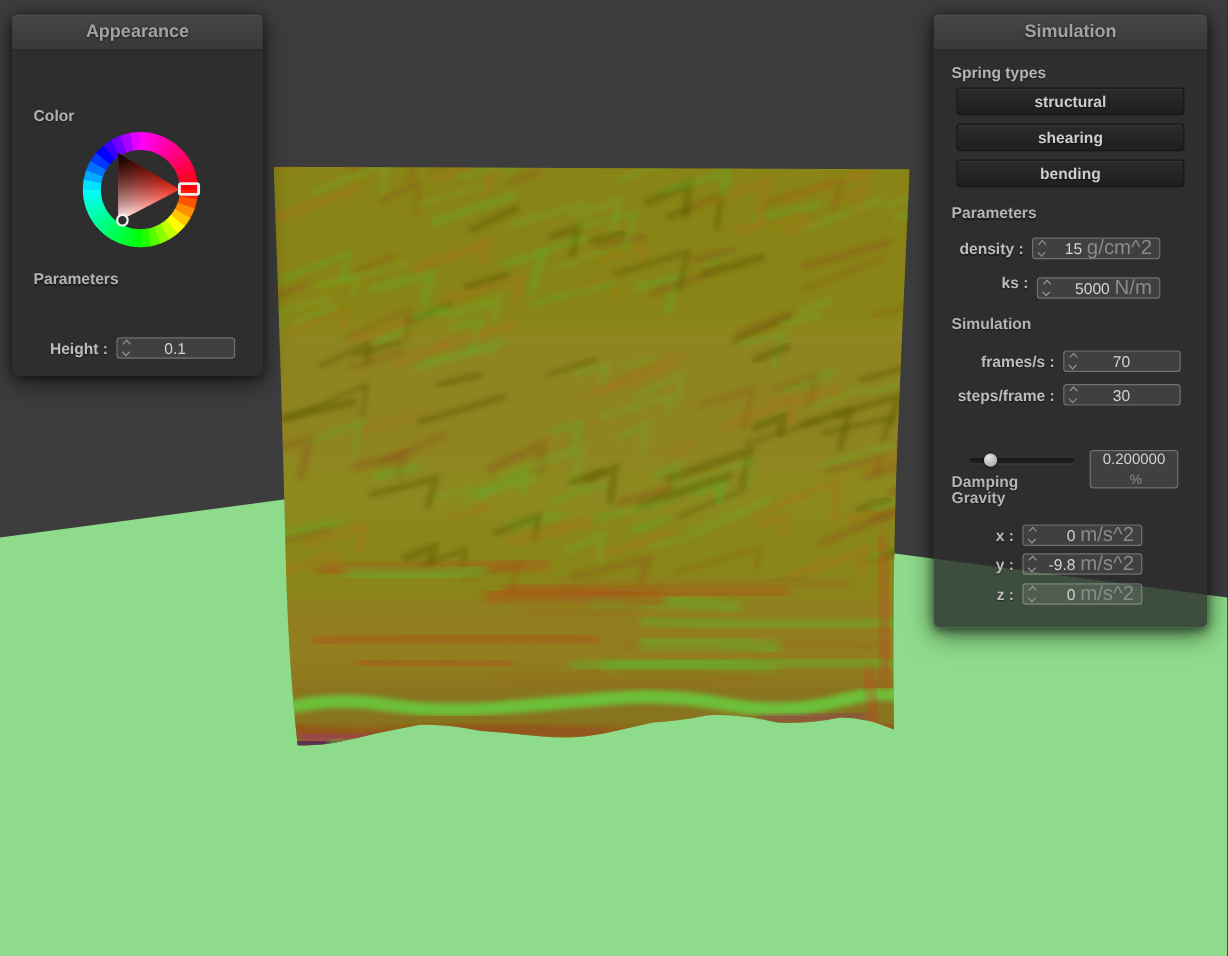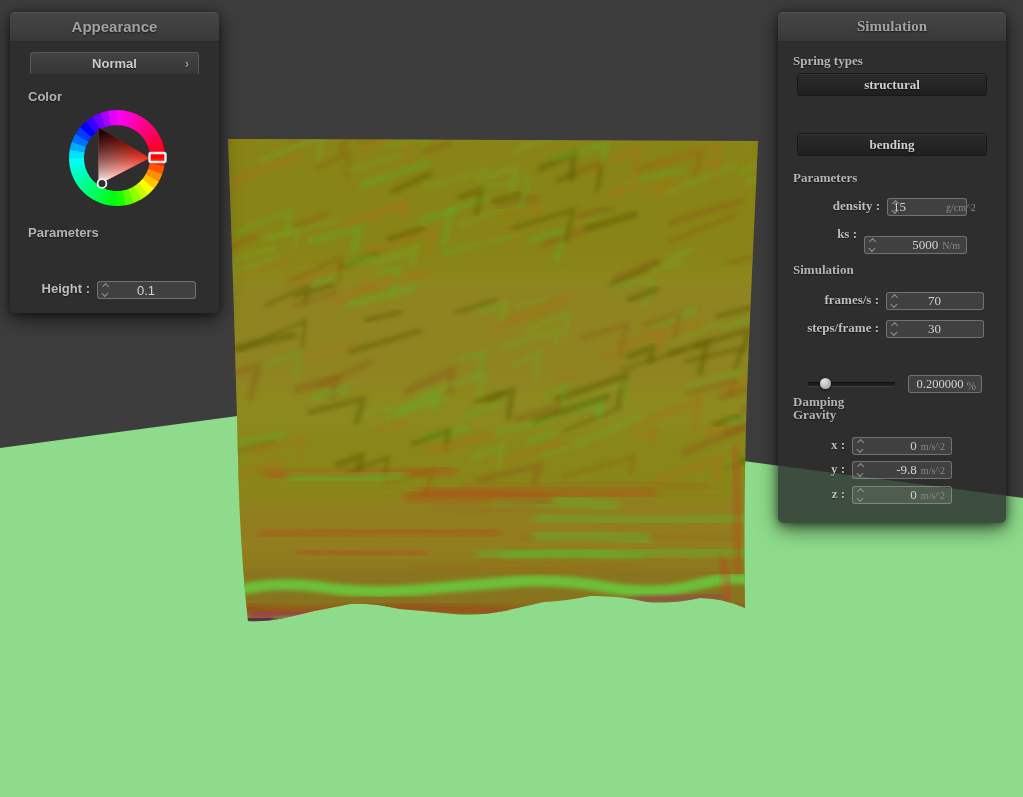--- a/index.html
+++ b/index.html
@@ -20,55 +20,55 @@
   .panel-header{
     position:absolute;left:0;top:0;right:0;height:30px;
     background:linear-gradient(#464646,#393939);
     border-bottom:1px solid #262626;border-radius:5px 5px 0 0;
     box-shadow:inset 0 1px 0 rgba(255,255,255,0.07);
     display:flex;align-items:center;justify-content:center;
     color:#a2a2a2;font-weight:bold;font-size:15px;
     text-shadow:0 1px 2px rgba(0,0,0,0.65);
   }
   #appearance{left:10px;top:12px;width:209px;height:301px;}
-  #simulation{left:778px;top:12px;width:228px;height:511px;font-family:Liberation Serif, serif;}
+  #simulation{left:778px;top:12px;width:228px;height:511px;}
   .section-label{
     position:absolute;color:#b4b4b4;font-weight:bold;font-size:13px;
     text-shadow:0 1px 1px rgba(0,0,0,0.5);white-space:nowrap;
   }
   
   .dropdown{
     position:absolute;left:20px;top:40px;width:169px;height:23px;
     background:linear-gradient(#434343,#363636);
     border:1px solid #575757;border-bottom-color:#2b2b2b;border-radius:3px;
     display:flex;align-items:center;justify-content:center;
     color:#cbcbcb;font-weight:bold;font-size:13px;
     text-shadow:0 1px 1px rgba(0,0,0,0.5);
   }
   .dropdown .chev{position:absolute;right:9px;color:#9a9a9a;font-size:13px;font-weight:bold;}
   
-  .row{position:absolute;left:0;width:100%;height:18px;display:flex;}
+  .row{position:absolute;left:0;width:100%;height:18px;display:flex;align-items:center;}
   .row .lbl{
     flex:1;text-align:right;margin-right:7px;color:#bdbdbd;font-weight:bold;
     font-size:13px;text-shadow:0 1px 1px rgba(0,0,0,0.5);white-space:nowrap;
   }
   .spin{
     position:relative;display:flex;align-items:center;height:18px;
     background:rgba(255,255,255,0.09);
     border:1px solid rgba(255,255,255,0.26);border-radius:3px;
     padding:0 6px 0 5px;flex:none;
   }
   .ud{position:absolute;left:5px;top:50%;transform:translateY(-50%);
       display:flex;flex-direction:column;align-items:center;gap:2.5px;}
   .cu,.cd{width:4.5px;height:4.5px;border:solid #929292;border-width:1.6px 1.6px 0 0;}
   .cu{transform:rotate(-45deg);}
   .cd{transform:rotate(135deg);}
   .spin .val{flex:1;text-align:center;color:#d2d2d2;font-size:13px;white-space:nowrap;}
   .spin.u .val{text-align:right;}
-  .spin .unit{color:#8a8a8a;font-size:10px;margin-left:4px;white-space:nowrap;}
+  .spin .unit{color:#8a8a8a;font-size:17px;margin-left:4px;white-space:nowrap;}
   
   .spring-btn{
     position:absolute;left:19px;width:190px;height:23px;
     background:linear-gradient(#2b2b2b,#1f1f1f);
     border:1px solid #171717;border-radius:3px;
     box-shadow:inset 0 1px 0 rgba(255,255,255,0.05);
     display:flex;align-items:center;justify-content:center;
     color:#cecece;font-weight:bold;font-size:13px;
     text-shadow:0 1px 1px rgba(0,0,0,0.6);
   }
@@ -77,24 +77,24 @@
     position:absolute;left:30px;top:370px;width:87px;height:4px;
     background:#1e1e1e;border-radius:2px;
     box-shadow:0 1px 0 rgba(255,255,255,0.08), inset 0 1px 1px rgba(0,0,0,0.6);
   }
   .slider-handle{
     position:absolute;top:-4px;width:11px;height:11px;margin-left:-5px;border-radius:50%;
     background:radial-gradient(circle at 35% 30%, #e6e6e6, #969696);
     box-shadow:0 1px 3px rgba(0,0,0,0.6);
   }
   .value-box{
-    position:absolute;left:130px;top:363px;width:74px;height:18px;
-    display:flex;align-items:flex-end;
+    position:absolute;left:130px;top:363px;width:74px;height:32px;
+    display:flex;align-items:center;
     background:rgba(255,255,255,0.09);
-    border:1px solid rgba(255,255,255,0.26);border-radius:3px;padding:0 5px;
+    border:1px solid rgba(255,255,255,0.26);border-radius:3px;padding:0 5px;flex-direction:column;
   }
   .value-box .val{flex:1;text-align:right;color:#d2d2d2;font-size:12.5px;}
   .value-box .unit{color:#8a8a8a;font-size:11.5px;margin-left:3px;}
   
   #wheel{position:absolute;left:55px;top:94px;width:104px;height:104px;}
 </style>
 </head>
 <body>
 
 <div class="stage" style="--bg: #3d3d3d; --ground: #8edc8b;">
@@ -336,24 +336,20 @@
           <path d="M 500 430 q 8 25 6 48" stroke="rgba(200,60,40,0.45)" stroke-width="8" fill="none" stroke-linecap="round" filter="url(#b4)"></path>
         </g>
     </g>
   </svg>
 
   <div class="panel" id="appearance">
     <div class="panel-header">
       <span>Appearance</span>
     </div>
 
-    <div class="dropdown">
-      <span>Normal</span>
-      <span class="chev">›</span>
-    </div>
 
     <div class="section-label" style="left:18px;top:77px;">Color</div>
 
     <svg id="wheel" viewBox="0 0 104 104">
       <g id="hueRing">
           <path d="M 92.50 51.65 A 40.5 40.5 0 0 1 91.82 59.38" stroke="hsl(6.666666666666667,100%,50%)" stroke-width="15" fill="none"></path>
           <path d="M 91.94 58.68 A 40.5 40.5 0 0 1 89.94 66.18" stroke="hsl(20,100%,50%)" stroke-width="15" fill="none"></path>
           <path d="M 90.18 65.52 A 40.5 40.5 0 0 1 86.90 72.56" stroke="hsl(33.333333333333336,100%,50%)" stroke-width="15" fill="none"></path>
           <path d="M 87.25 71.94 A 40.5 40.5 0 0 1 82.80 78.30" stroke="hsl(46.666666666666664,100%,50%)" stroke-width="15" fill="none"></path>
           <path d="M 83.25 77.76 A 40.5 40.5 0 0 1 77.76 83.25" stroke="hsl(60,100%,50%)" stroke-width="15" fill="none"></path>
@@ -425,29 +421,32 @@
   <div class="panel" id="simulation">
     <div class="panel-header">
       <span>Simulation</span>
     </div>
 
     <div class="section-label" style="left:15px;top:41px;">Spring types</div>
 
     <div class="spring-btn" style="top:61px;">
       <span>structural</span>
     </div>
+    <div class="spring-btn" style="top:91px;">
+      <span>shearing</span>
+    </div>
     <div class="spring-btn" style="top:121px;">
       <span>bending</span>
     </div>
 
     <div class="section-label" style="left:15px;top:158px;">Parameters</div>
 
     <div class="row" style="top:186px;padding-right:39px;">
       <span class="lbl">density :</span>
-      <div class="spin u" style="width:80px;gap:36px;">
+      <div class="spin u" style="width:107px;">
         <span class="ud">
             <i class="cu"></i>
             <i class="cd"></i>
           </span>
         <span class="val">15</span>
         <span class="unit">g/cm^2</span>
       </div>
     </div>
     <div class="row" style="top:214px;padding-right:39px;">
       <span class="lbl">ks :</span>

